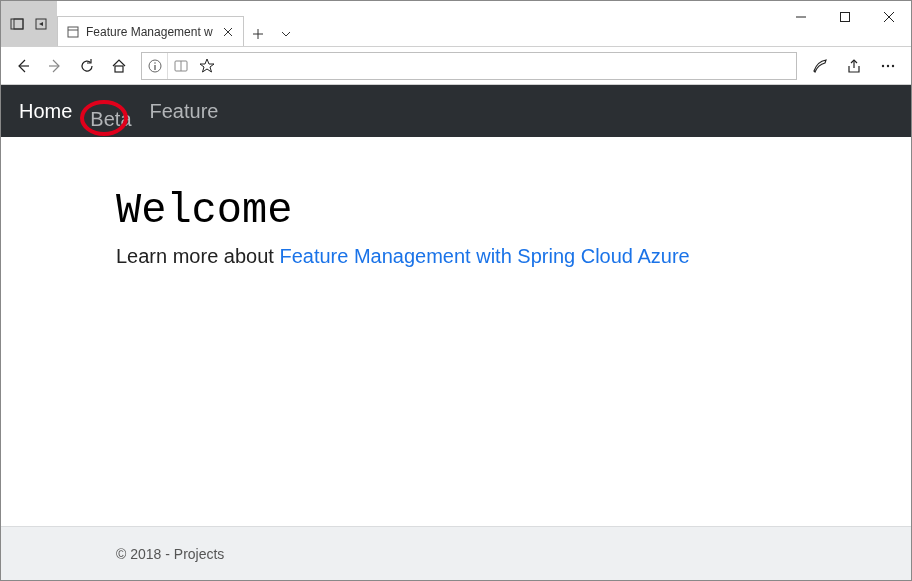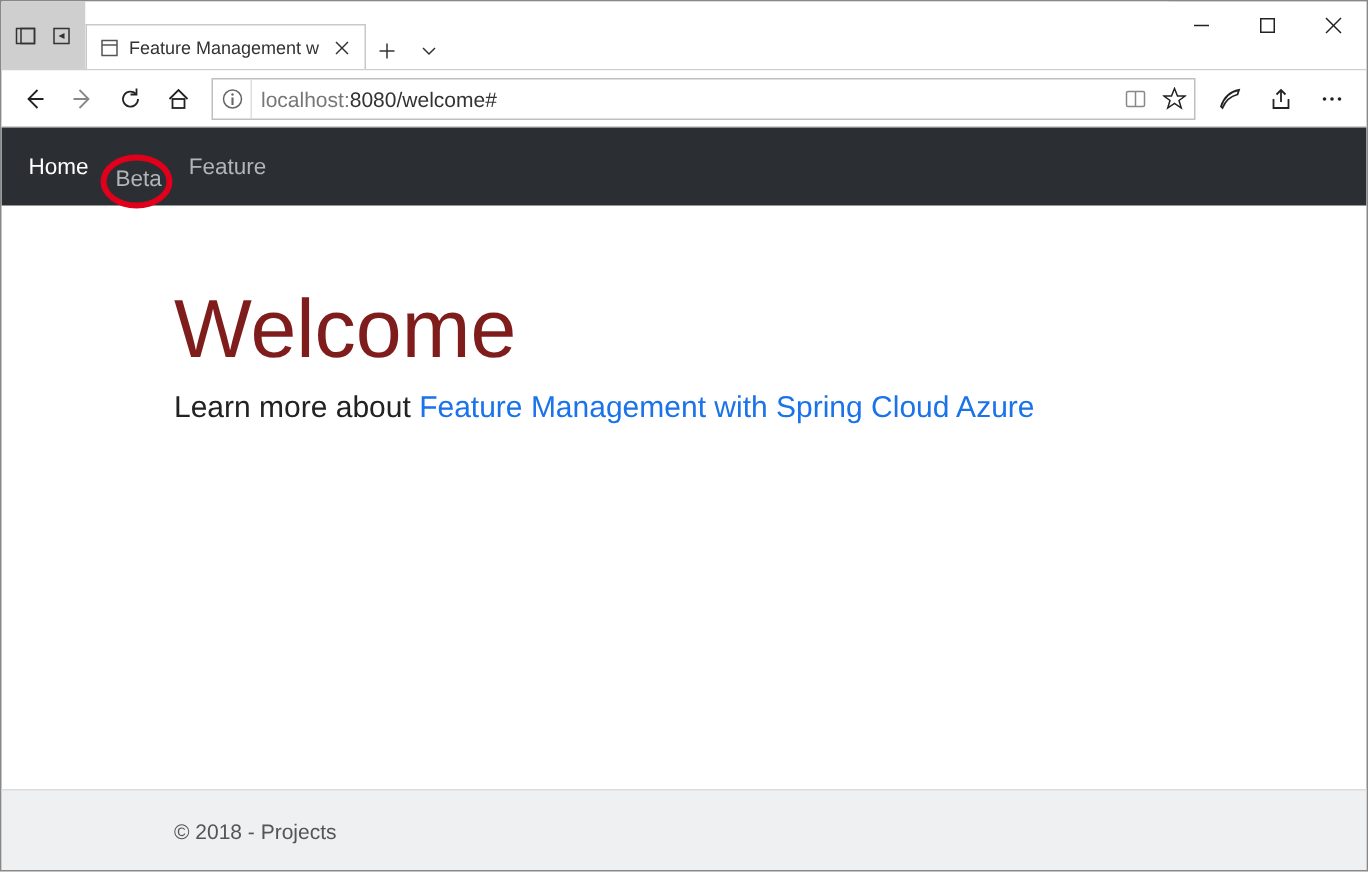--- a/index.html
+++ b/index.html
@@ -27,28 +27,28 @@
   .addr-info { width: 26px; display:flex; align-items:center; justify-content:center; border-right: 1px solid #ddd; height:100%; }
   .addr-text { flex: 1; padding: 0 6px; font-size: 14px; color: #333; display:flex; align-items:center;}
   .addr-text .dim { color: #777; }
   .addr-right { display:flex; align-items:center; gap:0; }
   .addr-ricon { width: 26px; height: 26px; display:flex; align-items:center; justify-content:center; }
   .tool-btn { width: 34px; height: 32px; display: flex; align-items: center; justify-content: center; }
 
   
   .app-nav { height: 52px; background: #2b2f33; display: flex; align-items: center; padding: 0 18px; color: #fff; }
   .brand { font-size: 19px; color: #fff; margin-right: 26px; }
-  .nav-link { font-size: 15px; color: #b2b5b8; margin-right: 18px; text-decoration: none; position: relative; }
+  .nav-link { font-size: 20px; color: #b2b5b8; margin-right: 18px; text-decoration: none; position: relative; }
   .nav-link.active { color: #fff; }
   .circle-highlight { position: absolute; left: -10px; top: -8px; width: 48px; height: 36px; border: 4px solid #e0001b; border-radius: 50%; pointer-events: none; }
 
   
   .page { flex: 1; overflow: auto; }
   .container { width: 680px; margin: 0 auto; padding: 50px 0 0 0; }
-  h1.welcome { font-size: 55px; font-weight: 300; color: #7f1d1d; margin-bottom: 10px; }
+  h1.welcome { font-size: 42px; font-weight: 300; color: #000000; margin-bottom: 10px; font-family: Liberation Mono, monospace; }
   .lead { font-size: 20px; color: #222; }
   .lead a { color: #1a73e8; text-decoration: none; }
 
   
   .footer { height: 54px; background: #eef0f2; border-top: 1px solid #dadcde; display:flex; align-items:center; }
   .footer .container2 { width: 680px; margin: 0 auto; font-size: 14px; color: #555; }
 
   svg { display:block; }
 </style>
 </head>
@@ -145,24 +145,20 @@
       </svg>
   </div>
 
   <div class="addr-box">
     <div class="addr-info">
       <svg width="14" height="14" viewBox="0 0 14 14">
           <circle cx="7" cy="7" r="6" fill="none" stroke="#666"></circle>
           <circle cx="7" cy="4" r="0.8" fill="#666"></circle>
           <line x1="7" y1="6" x2="7" y2="11" stroke="#666" stroke-width="1.4"></line>
         </svg>
-    </div>
-    <div class="addr-text">
-      <span class="dim">localhost:</span>
-        <span>8080/welcome#</span>
     </div>
     <div class="addr-right">
       <div class="addr-ricon">
         <svg width="16" height="16" viewBox="0 0 16 16">
             <rect x="2" y="3" width="12" height="10" rx="1" fill="none" stroke="#888"></rect>
             <line x1="8" y1="3" x2="8" y2="13" stroke="#888"></line>
           </svg>
       </div>
       <div class="addr-ricon">
         <svg width="16" height="16" viewBox="0 0 16 16">

